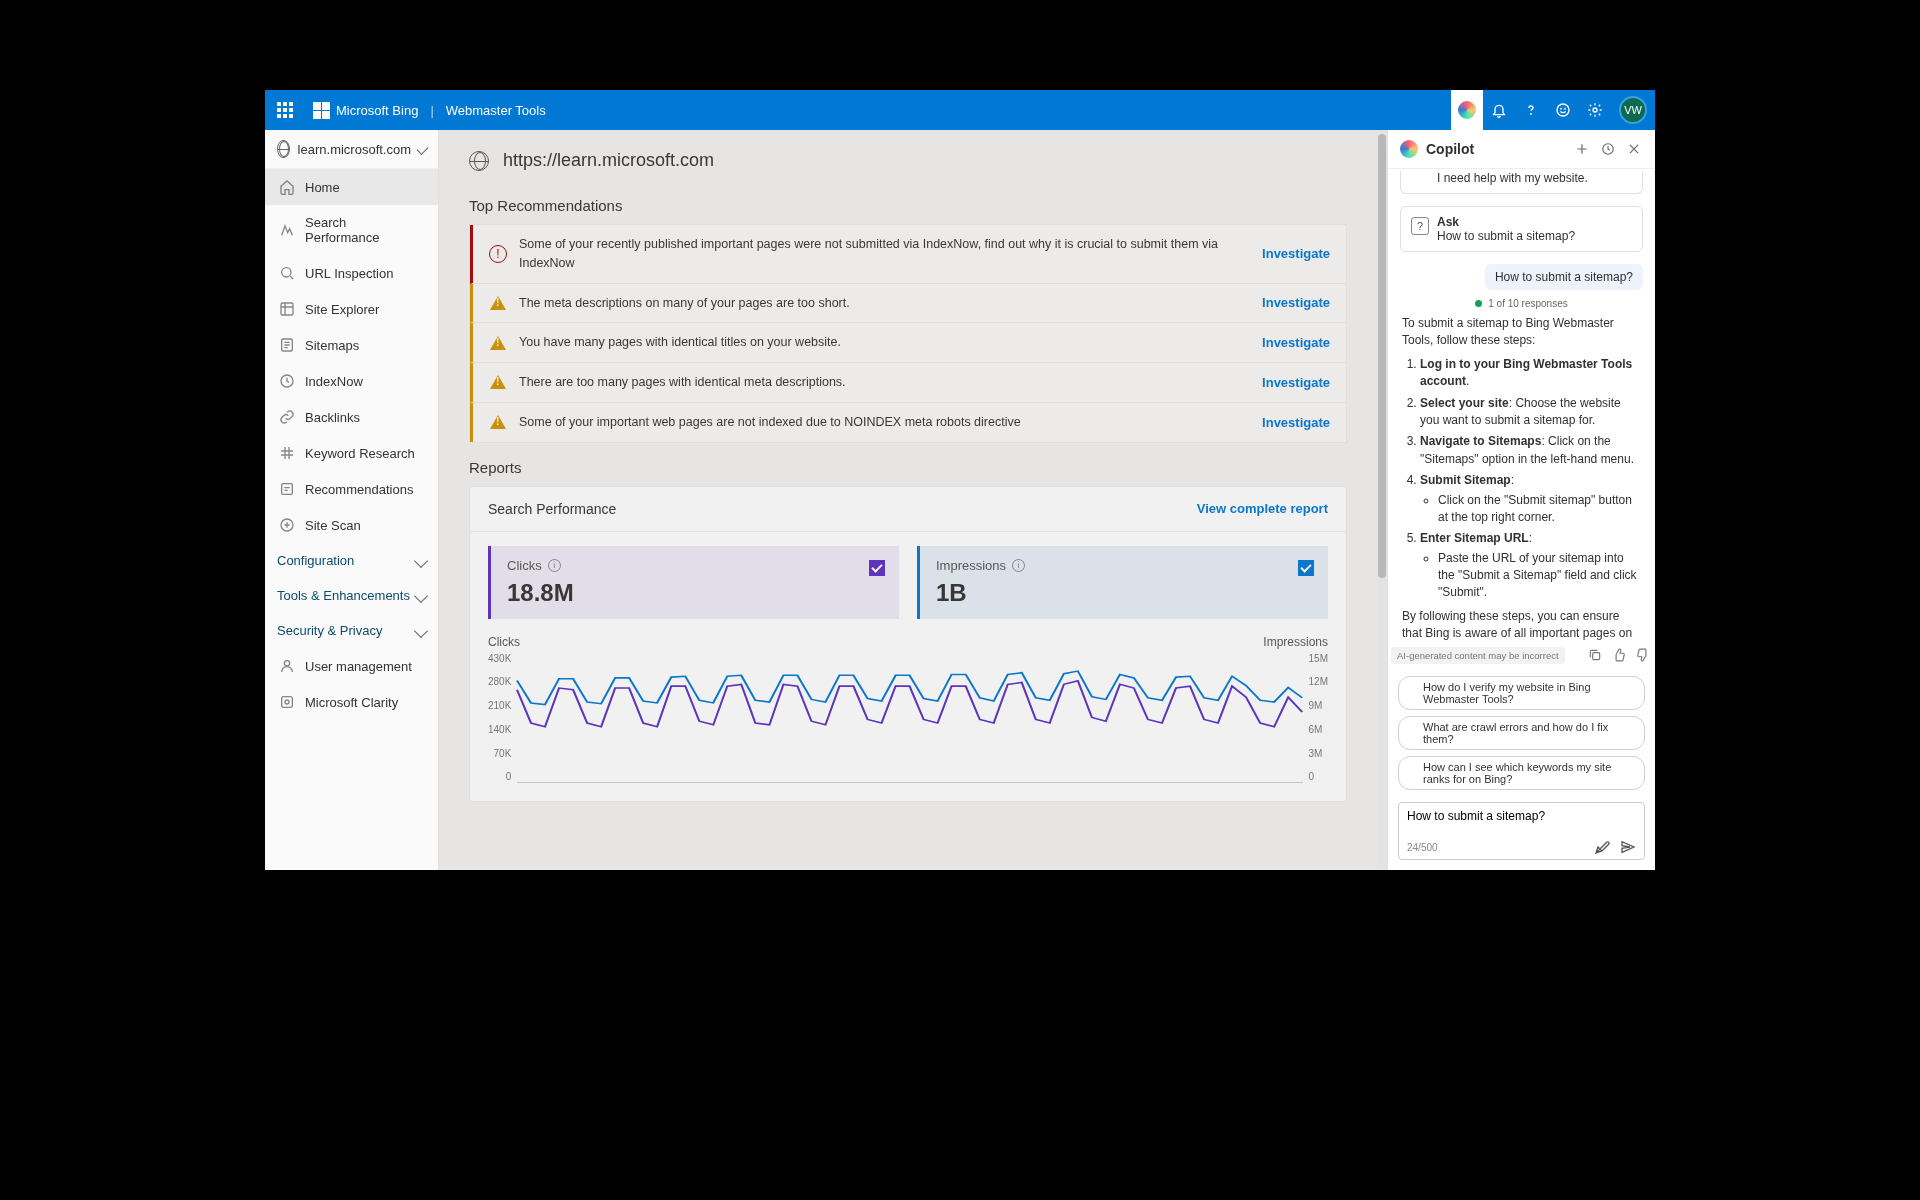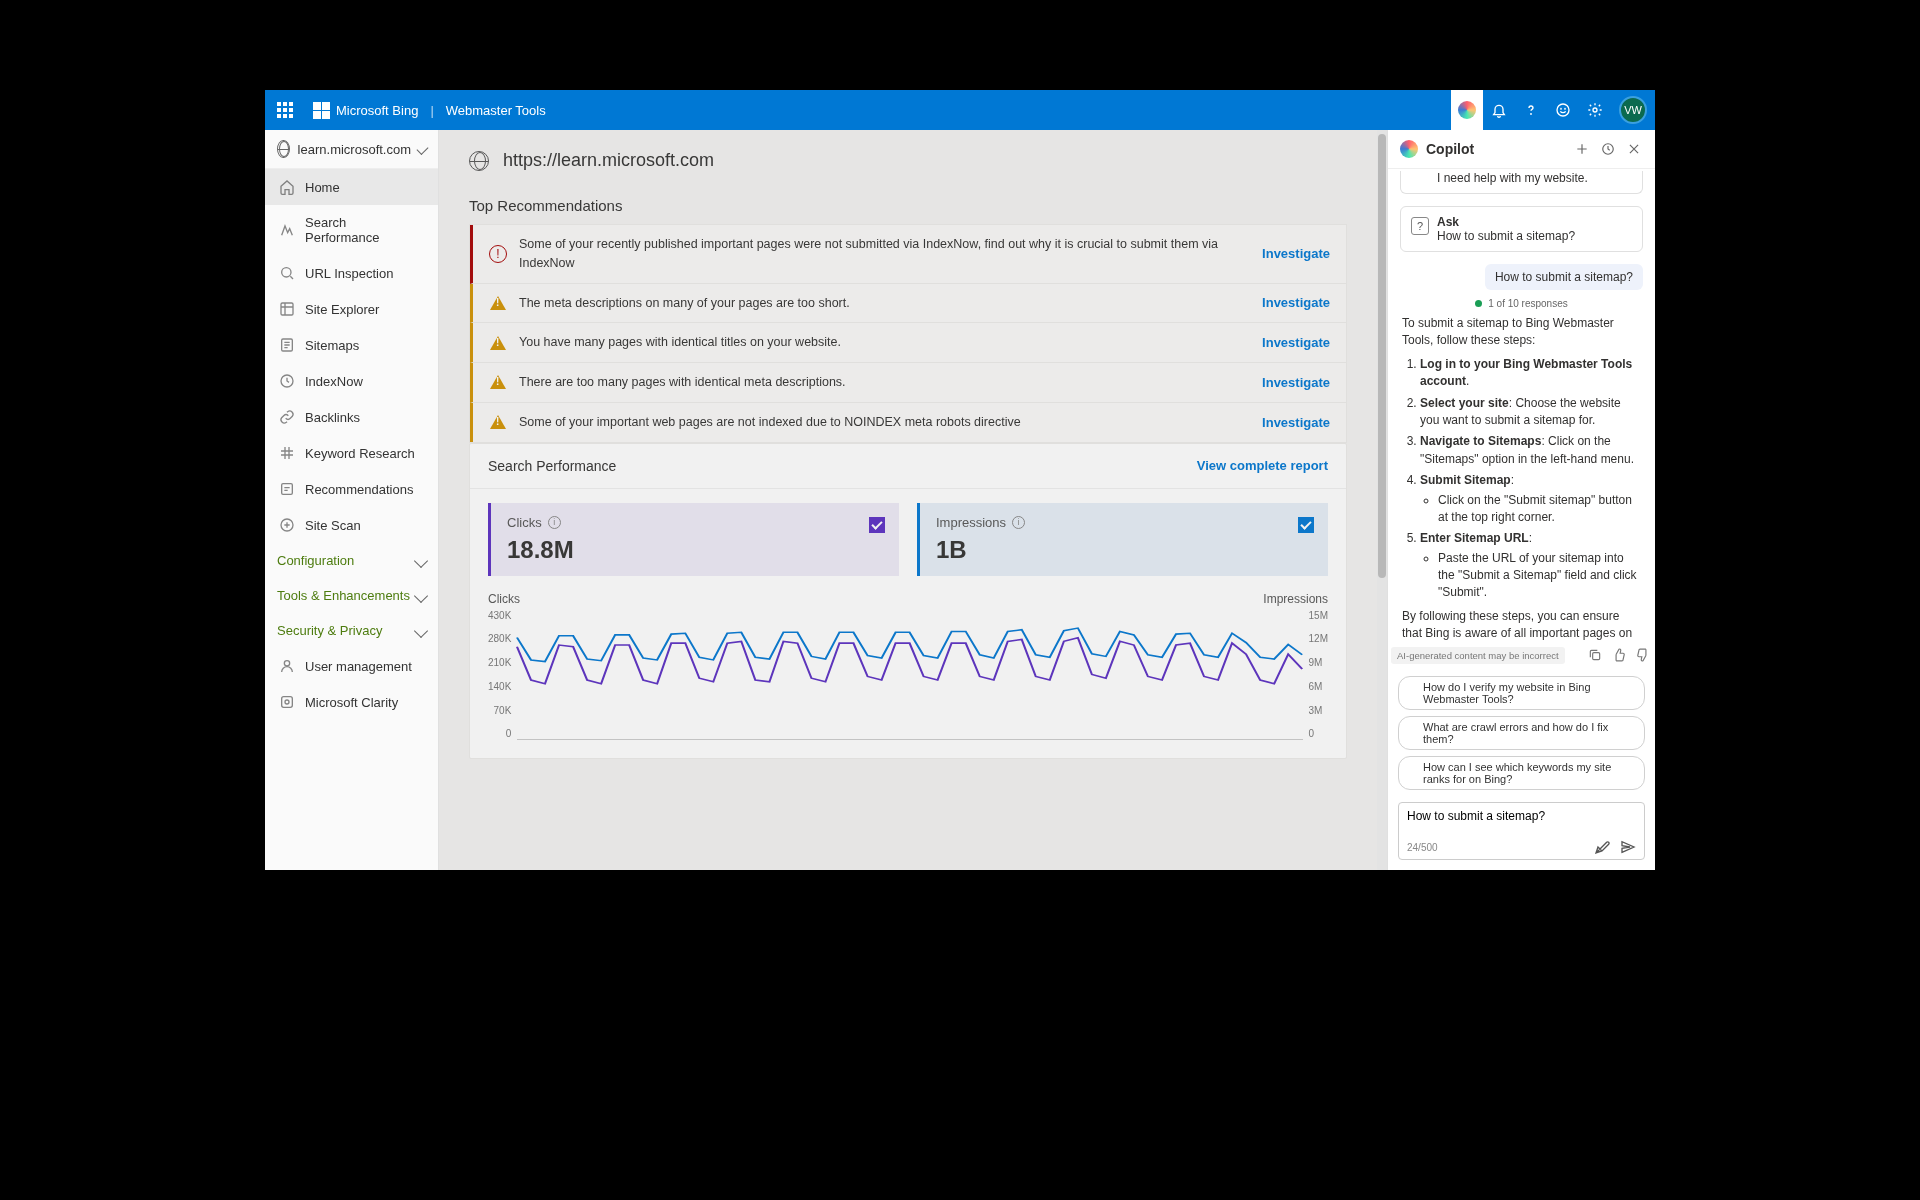--- a/index.html
+++ b/index.html
@@ -24,21 +24,21 @@
   .body{flex:1;display:flex;min-height:0}
   .sidebar{width:174px;background:#fafafa;border-right:1px solid #e0e0e0;overflow-y:auto;font-size:13px;color:#333}
   .site-picker{display:flex;align-items:center;padding:10px 12px;gap:8px;border-bottom:1px solid #eee}
   .globe-sm{width:18px;height:18px;border:1.5px solid #666;border-radius:50%;position:relative}
   .globe-sm::before{content:'';position:absolute;left:0;right:0;top:50%;border-top:1px solid #666}
   .globe-sm::after{content:'';position:absolute;top:0;bottom:0;left:50%;width:8px;margin-left:-4px;border:1px solid #666;border-radius:50%}
   .chev{width:10px;height:10px;border-right:1.5px solid #666;border-bottom:1.5px solid #666;transform:rotate(45deg);margin-left:auto}
   .nav-item{display:flex;align-items:center;gap:10px;padding:10px 14px;cursor:pointer}
   .nav-item.active{background:#e8e8e8}
   .nav-ico{width:16px;height:16px;flex:none;opacity:.7;display:flex;align-items:center;justify-content:center}
-  .nav-section{display:flex;align-items:center;padding:10px 12px;color:#4d7c0f;cursor:pointer}
+  .nav-section{display:flex;align-items:center;padding:10px 12px;color:#0c4a6e;cursor:pointer}
   .nav-section .chev{margin-left:auto}
   
   .main-wrap{flex:1;position:relative;display:flex;min-width:0}
   .main{flex:1;overflow-y:auto;background:#f3f2f1;padding-bottom:40px}
   .main-overlay{position:absolute;inset:0;background:rgba(120,120,120,.10);pointer-events:none}
   .url-row{display:flex;align-items:center;gap:14px;padding:20px 30px 10px}
   .globe-lg{width:20px;height:20px;border:1.5px solid #555;border-radius:50%;position:relative}
   .globe-lg::before{content:'';position:absolute;left:0;right:0;top:50%;border-top:1px solid #555}
   .globe-lg::after{content:'';position:absolute;top:0;bottom:0;left:50%;width:10px;margin-left:-5px;border:1px solid #555;border-radius:50%}
   .url-text{font-size:18px;color:#323130}
@@ -344,20 +344,21 @@
               </div>
               <div class="rec warn">
                 <div class="rec-ico">
                   <div class="tri"></div>
                 </div>
                 <div class="rec-text">Some of your important web pages are not indexed due to <b>NOINDEX</b> meta robots directive</div>
                 <span class="investigate">Investigate</span>
               </div>
             </div>
 
+      <div class="sec-title">Reports</div>
       <div class="report-card">
         <div class="report-head">
           <h3>Search Performance</h3>
           <span class="view-link">View complete report</span>
         </div>
         <div class="metric-row">
           <div class="metric clicks">
             <div class="mlabel">
                     <span>Clicks</span>
                     <span class="info-dot">i</span>

